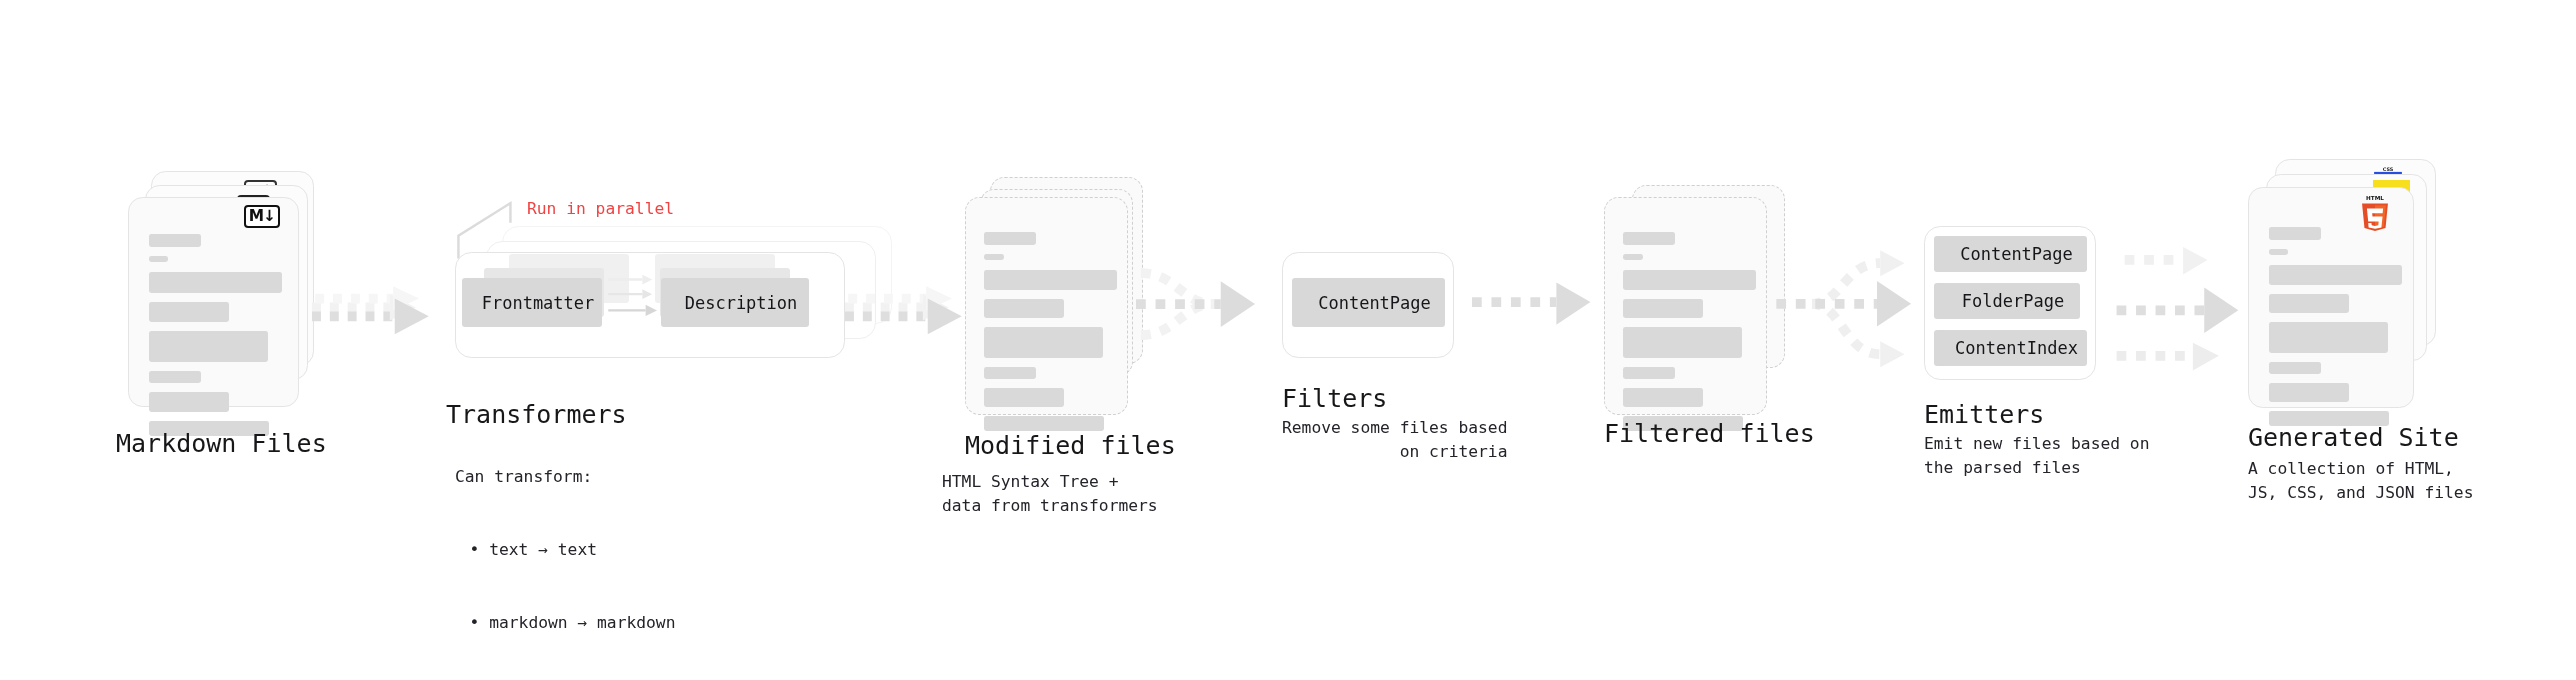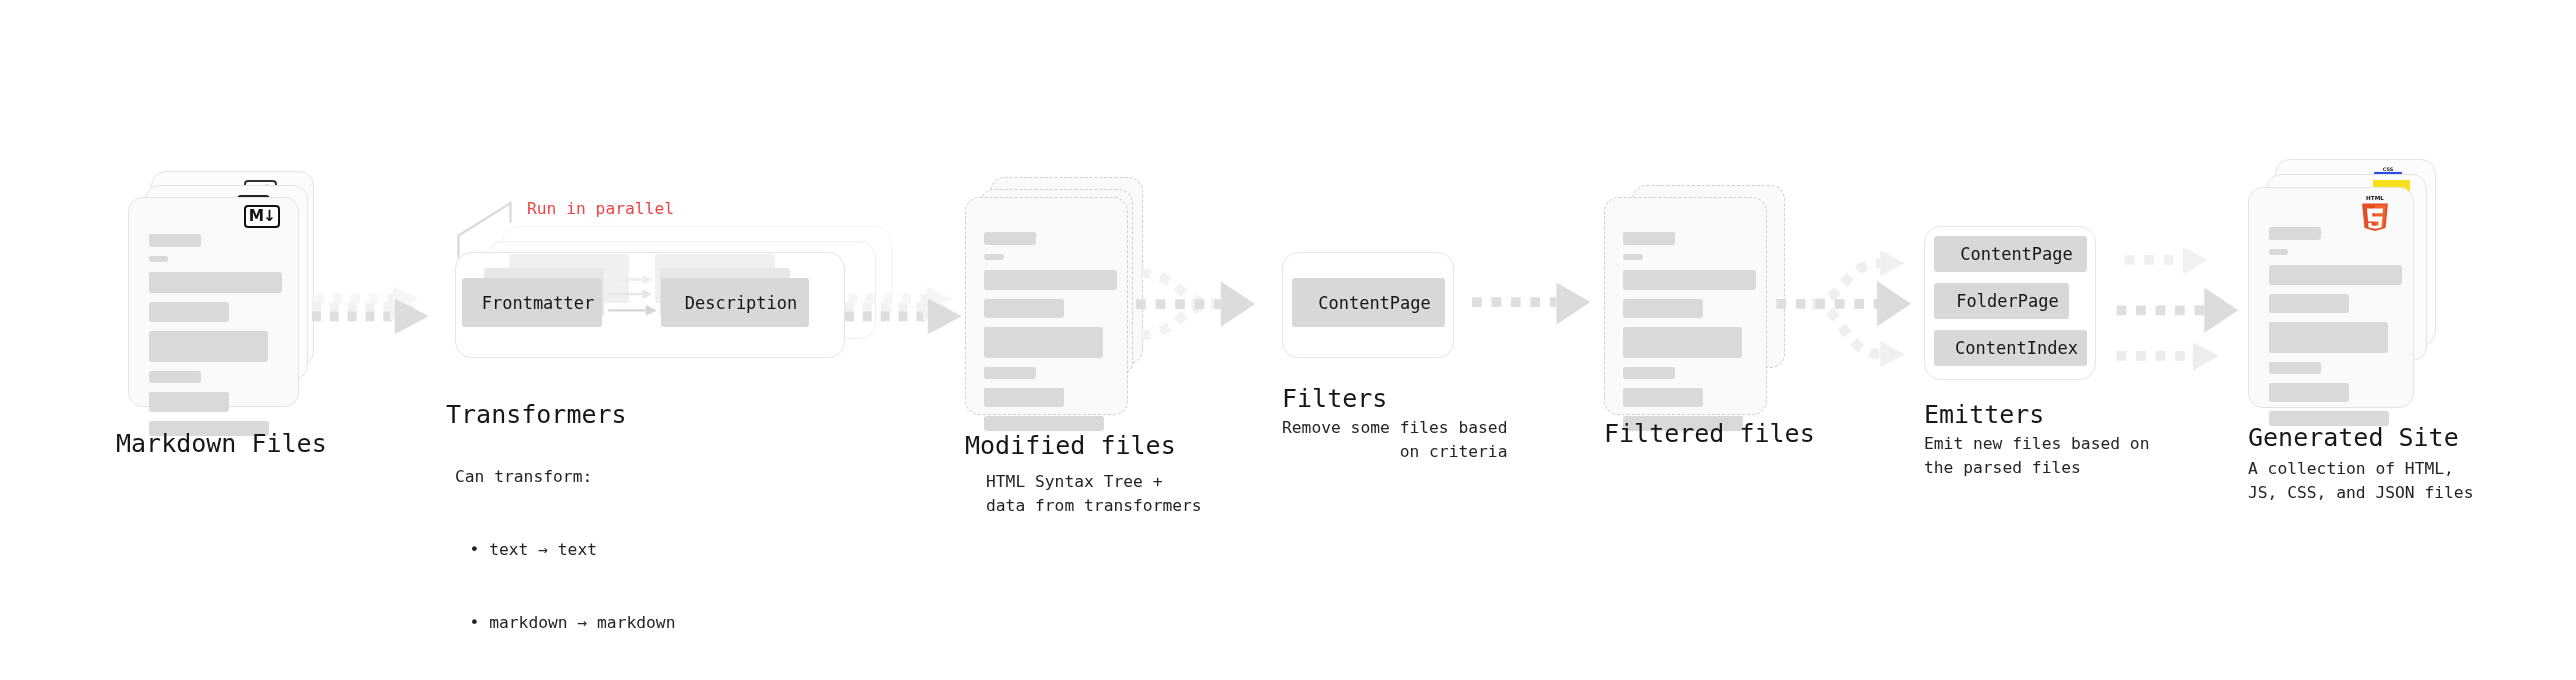--- a/index.html
+++ b/index.html
@@ -206,21 +206,21 @@
         <div class="bar" style="width:133px;height:19.5px;"></div>
         <div class="bar" style="width:80px;height:19.5px;"></div>
         <div class="bar" style="width:119px;height:31px;"></div>
         <div class="bar" style="width:52px;height:11.4px;"></div>
         <div class="bar" style="width:80px;height:19.5px;"></div>
         <div class="bar" style="width:120px;height:14.6px;"></div>
       </div>
     </div>
 
     <div class="title" style="left:965px;top:431px;">Modified files</div>
-    <div class="sub" style="left:986px;top:470px;">HTML Syntax Tree +
+    <div class="sub" style="left:942px;top:470px;">HTML Syntax Tree +
 data from transformers</div>
   </div>
 
   <svg style="left:1136px;top:260px;width:163px;height:98px;" viewBox="0 0 200 120">
     <g fill="none" stroke-width="12" stroke-dasharray="12 12">
       <path d="M 6 16 C 50 16 56 54 96 54" stroke="#f2f2f2"></path>
       <path d="M 6 92 C 50 92 56 54 96 54" stroke="#f2f2f2"></path>
       <line x1="0" y1="54" x2="104" y2="54" stroke="#dedede"></line>
     </g>
     <polygon points="104,26 104,82 146,54" fill="#dcdcdc"></polygon>
@@ -267,21 +267,21 @@
     <polygon points="128,20 128,52 158,36" fill="#f0f0f0"></polygon>
     <polygon points="124,58 124,114 166,86" fill="#dcdcdc"></polygon>
     <polygon points="128,132 128,164 158,148" fill="#f0f0f0"></polygon>
   </svg>
 
   <div class="node">
     <div class="pbox" style="left:1924px;top:226px;width:172px;height:154px;"></div>
     <div class="chip" style="left:1934px;top:236px;width:153px;height:36px;">
       <span>ContentPage</span>
     </div>
-    <div class="chip" style="left:1934px;top:283px;width:135px;height:36px;">
+    <div class="chip" style="left:1934px;top:283px;width:146px;height:36px;">
       <span>FolderPage</span>
     </div>
     <div class="chip" style="left:1934px;top:330px;width:153px;height:36px;">
       <span>ContentIndex</span>
     </div>
     <div class="title" style="left:1924px;top:400px;">Emitters</div>
     <div class="sub" style="left:1924px;top:432px;">Emit new files based on
 the parsed files</div>
   </div>
 

